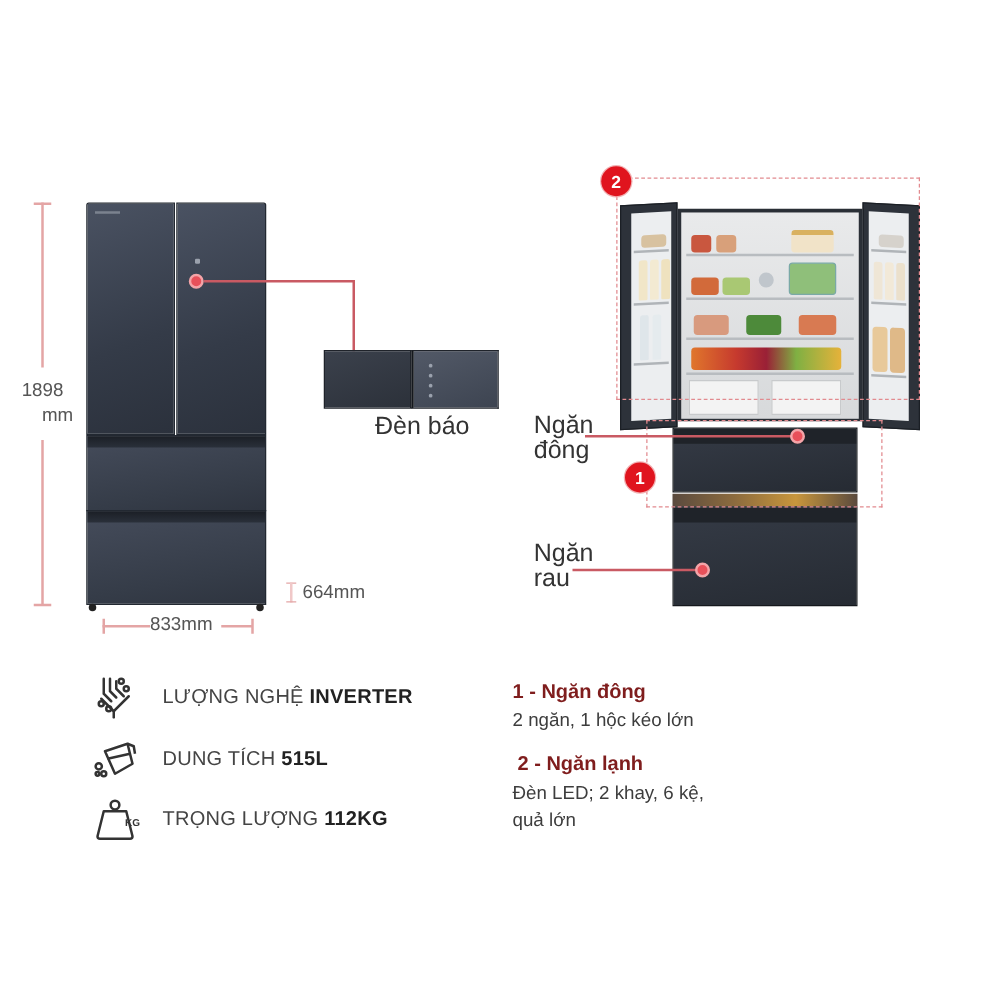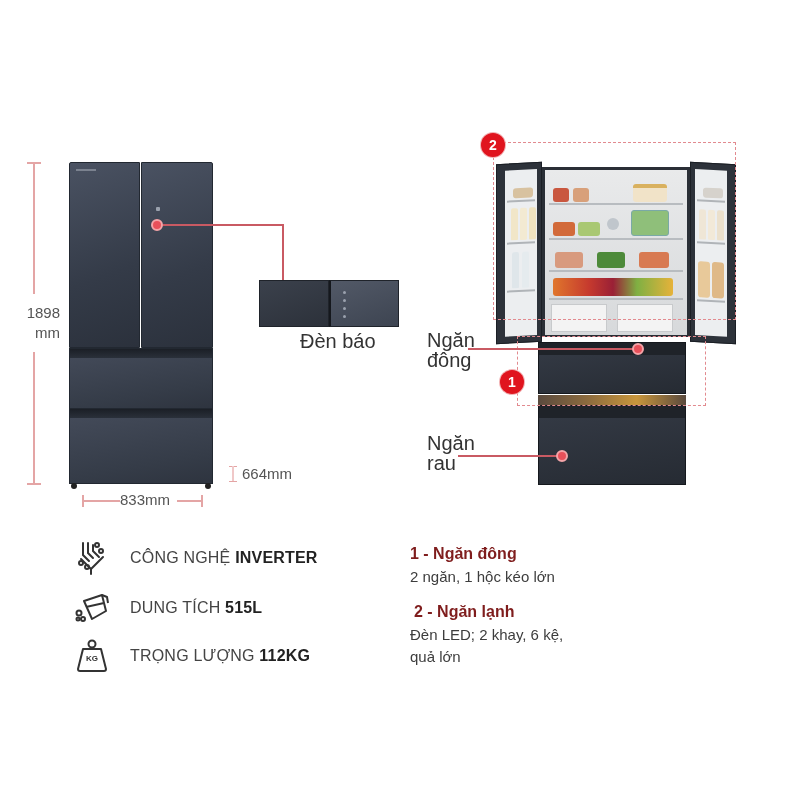--- a/index.html
+++ b/index.html
@@ -3,21 +3,21 @@
 <meta charset="utf-8">
 <style>
   * { box-sizing: border-box; margin: 0; padding: 0; }
   html, body { width: 800px; height: 800px; background: #ffffff; overflow: hidden; }
   body { position: relative; font-family: "Liberation Sans", sans-serif; color: #444; }
   .abs { position: absolute; }
 
   
   .dim-v-line { position: absolute; left: 33px; width: 2px; background: #e4a5a5; }
   .dim-v-cap { position: absolute; left: 27px; width: 14px; height: 2px; background: #e4a5a5; }
-  .dim-text { position: absolute; font-size: 15px; color: #555; text-align: right; line-height: 20px; }
+  .dim-text { position: absolute; font-size: 15px; color: #555; text-align: center; line-height: 20px; }
 
   .fridge-left { position: absolute; left: 69px; top: 162px; width: 144px; height: 322px; }
   .fl-door { position: absolute; top: 0; height: 186px; background: linear-gradient(160deg, #4a5262 0%, #343b48 60%, #2b313c 100%); border: 1px solid #222831; }
   .fl-door.l { left: 0; width: 71px; border-radius: 2px 0 0 0; }
   .fl-door.r { left: 72px; width: 72px; border-radius: 0 2px 0 0; }
   .fl-drawer { position: absolute; left: 0; width: 144px; background: linear-gradient(170deg, #454c5b 0%, #353c48 70%, #2e343f 100%); border: 1px solid #222831; }
   .fl-drawer .handle { position: absolute; left: 0; right: 0; top: 0; height: 9px; background: linear-gradient(#1b1f26, #2a303a); }
   .foot { position: absolute; bottom: -5px; width: 6px; height: 6px; background: #222; border-radius: 50%; }
 
   .red-dot { position: absolute; width: 12px; height: 12px; border-radius: 50%; background: #e8505a; border: 2px solid #f4a4a8; }
@@ -60,21 +60,21 @@
   .feat-title { position: absolute; font-size: 16px; font-weight: bold; color: #7f1d1d; }
   .feat-body { position: absolute; font-size: 15px; color: #3d3d3d; line-height: 22px; }
 </style>
 </head>
 <body>
 
 <div>
   <div class="dim-v-cap" style="top:162px;"></div>
   <div class="dim-v-line" style="top:162px;height:132px;"></div>
   <div class="dim-text" style="left:8px;top:303px;width:52px;">1898</div>
-  <div class="dim-text" style="left:8px;top:323px;width:52px;">mm</div>
+  <div class="dim-text" style="left:20px;top:323px;width:52px;">mm</div>
   <div class="dim-v-line" style="top:352px;height:132px;"></div>
   <div class="dim-v-cap" style="top:483px;"></div>
 </div>
 
 <div class="fridge-left">
   <div class="fl-door l">
     <div style="position:absolute;left:6px;top:6px;width:20px;height:2px;background:#7b828f;"></div>
   </div>
   <div class="fl-door r">
     <div style="position:absolute;left:14px;top:44px;width:4px;height:4px;background:#9aa1ad;border-radius:1px;"></div>
@@ -194,21 +194,21 @@
         <path d="M11 2 V12 L16 17"></path>
         <path d="M16 4 V10 L22 16"></path>
       <circle cx="20" cy="4" r="2"></circle>
         <circle cx="24" cy="10" r="2"></circle>
       <path d="M4 18 L14 28 L26 16"></path>
         <circle cx="4" cy="22" r="2"></circle>
         <circle cx="10" cy="26" r="2"></circle>
       <path d="M14 28 V33"></path>
     </svg>
   </div>
-  <div class="txt"><span>CÔNG NGHỆ </span><b>INVERTER</b></div>
+  <div class="txt"><span>LƯỢNG NGHỆ </span><b>INVERTER</b></div>
 </div>
 
 <div class="spec" style="top:590px;">
   <div class="icon">
     <svg width="36" height="30" viewBox="0 0 36 30" fill="none" stroke="#333" stroke-width="2" stroke-linejoin="round">
       <path d="M10 8 L28 2 L32 18 L18 26 Z"></path>
       <path d="M12 14 L30 10"></path>
         <path d="M28 2 L33 4 L34 10"></path>
       <circle cx="5" cy="20" r="2.5"></circle>
         <circle cx="9" cy="26" r="2"></circle>
@@ -217,21 +217,21 @@
   </div>
   <div class="txt"><span>DUNG TÍCH </span><b>515L</b></div>
 </div>
 
 <div class="spec" style="top:638px;">
   <div class="icon" style="position:relative;">
     <svg width="34" height="34" viewBox="0 0 34 34" fill="none" stroke="#333" stroke-width="2" stroke-linejoin="round">
       <circle cx="17" cy="5" r="3.5"></circle>
       <path d="M8 10 H26 L31 30 Q31 32 29 32 H5 Q3 32 3 30 Z"></path>
     </svg>
-    <span style="position:absolute;left:0;right:0;top:16px;text-align:center;font-size:8px;font-weight:bold;color:#333;">KG</span>
+    <span style="position:absolute;left:0;right:0;top:16px;text-align:right;font-size:8px;font-weight:bold;color:#333;">KG</span>
   </div>
   <div class="txt"><span>TRỌNG LƯỢNG </span><b>112KG</b></div>
 </div>
 
 <div class="feat-title" style="left:410px;top:545px;">1 - Ngăn đông</div>
 <div class="feat-body" style="left:410px;top:566px;">
   <div>2 ngăn, 1 hộc kéo lớn</div>
 </div>
 
 <div class="feat-title" style="left:414px;top:603px;">2 - Ngăn lạnh</div>

